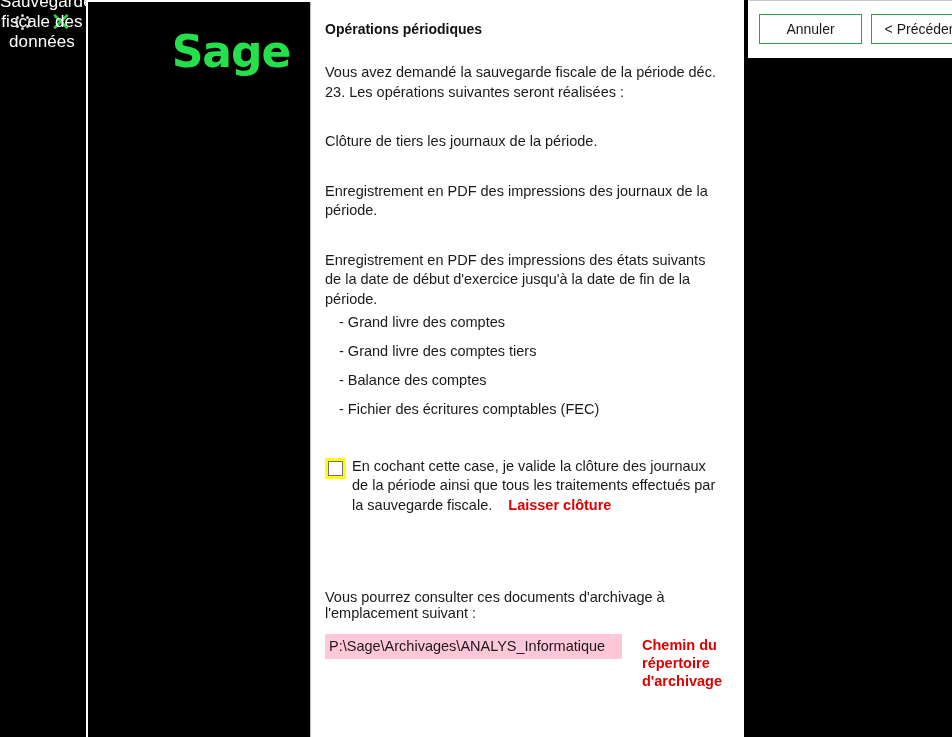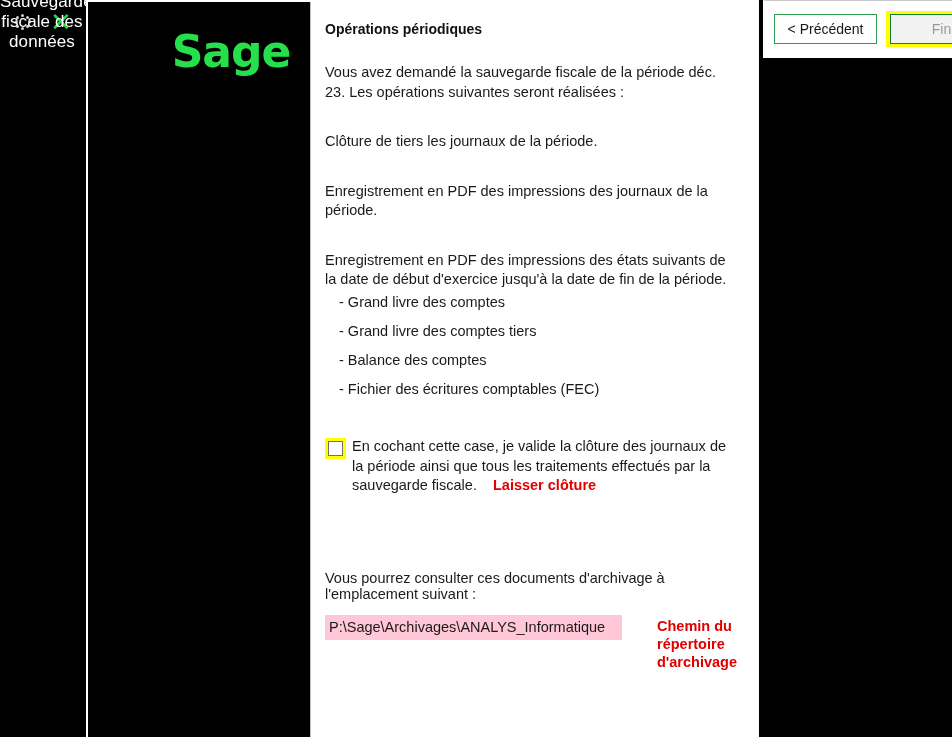--- a/index.html
+++ b/index.html
@@ -175,21 +175,20 @@
     font-weight: bold;
     font-size: 14.5px;
   }
   .annot-inline { margin-left: 12px; }
   
   .archive-block { margin-top: 74px; }
   .archive-line { margin-bottom: 13px; }
   .path-row {
     display: flex;
     align-items: flex-start;
-    gap: 15px;
   }
   .path-box {
     background: #ffc7d8;
     padding: 4px 8px 5px 4px;
     min-width: 285px;
     font-size: 14.5px;
     color: #1a1a1a;
   }
   .path-annot {
     color: #e00000;
@@ -301,19 +300,20 @@
           <div class="path-annot">
             <div>Chemin du répertoire</div>
             <div>d'archivage</div>
           </div>
         </div>
       </div>
     </div>
   </div>
 
   <div class="footer">
+    <button class="btn">Annuler</button>
     <button class="btn">&lt; Précédent</button>
     <span class="btn-highlight-wrap">
       <button class="btn btn-disabled">Fin</button>
     </span>
   </div>
 
 </div>
 
 </body></html>

